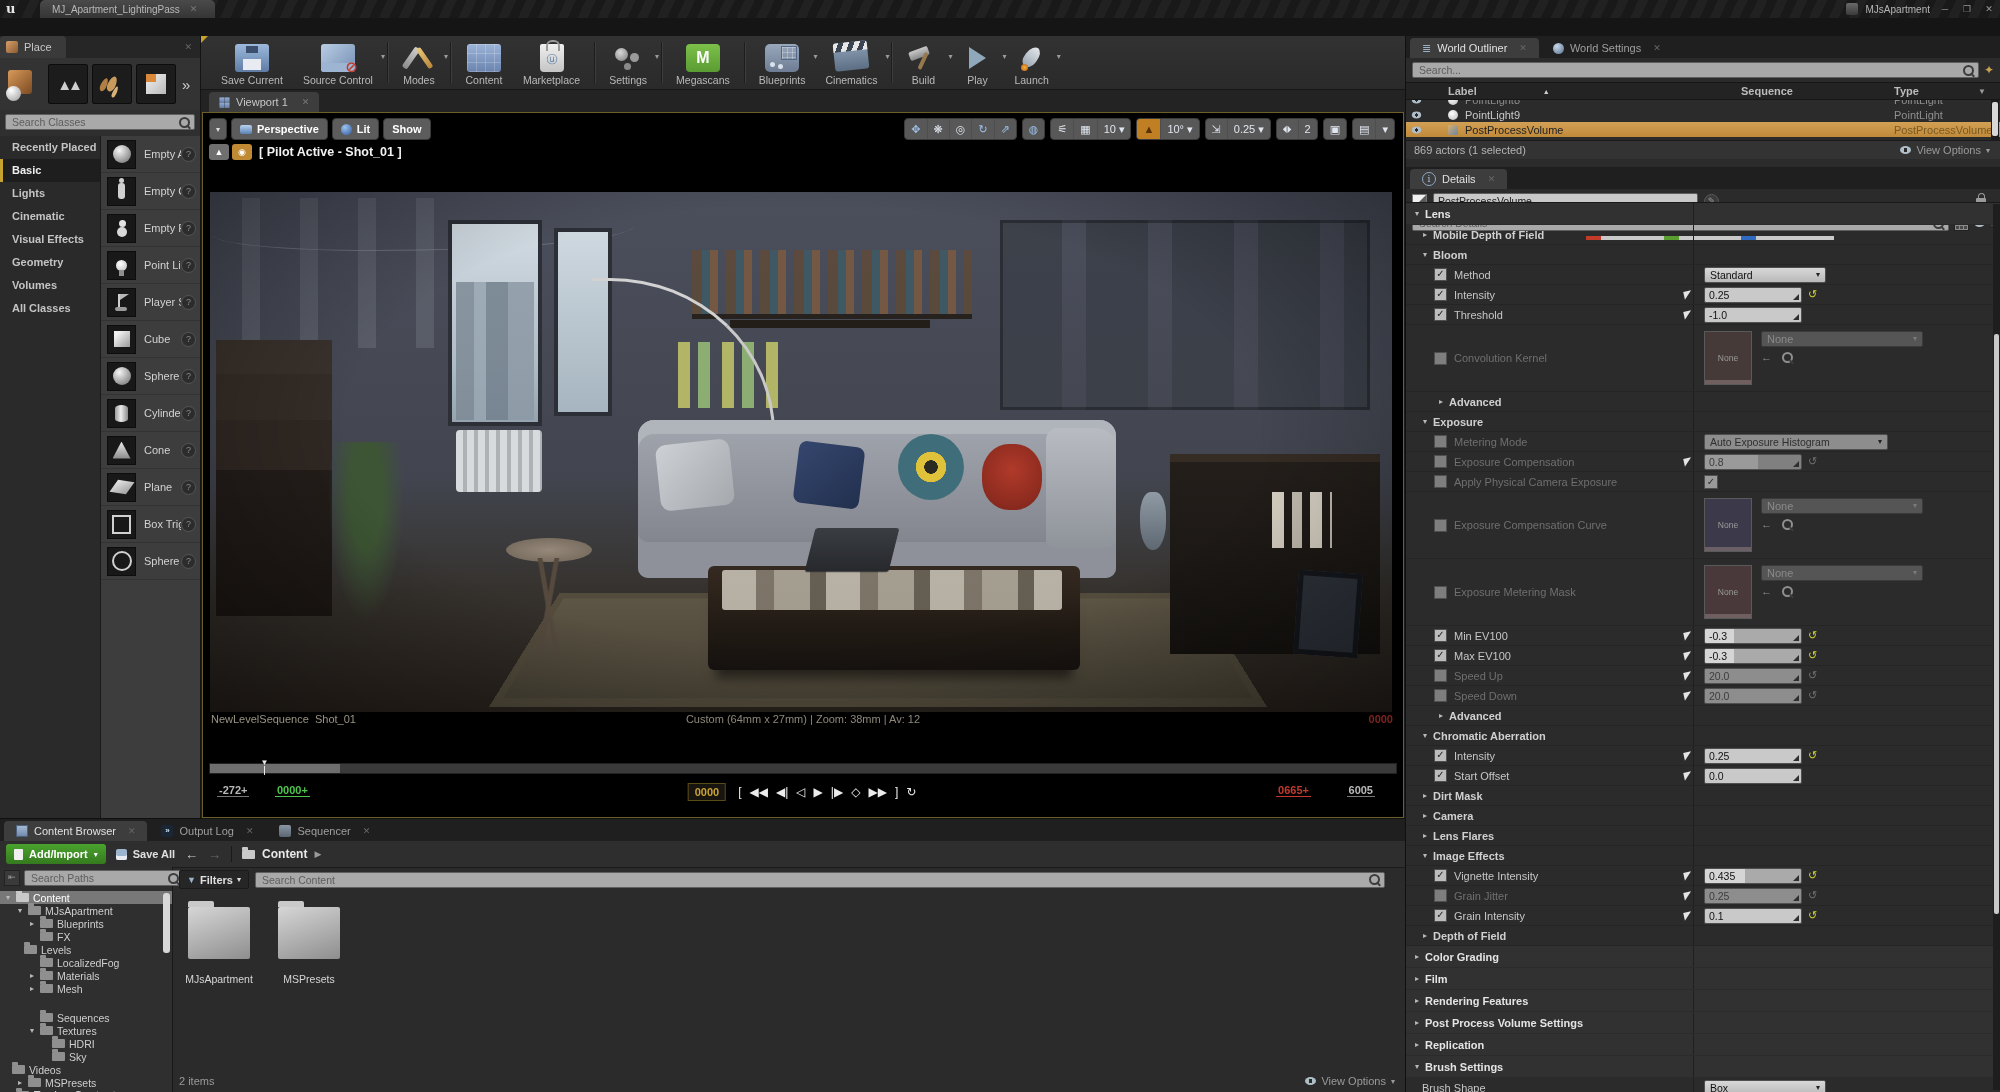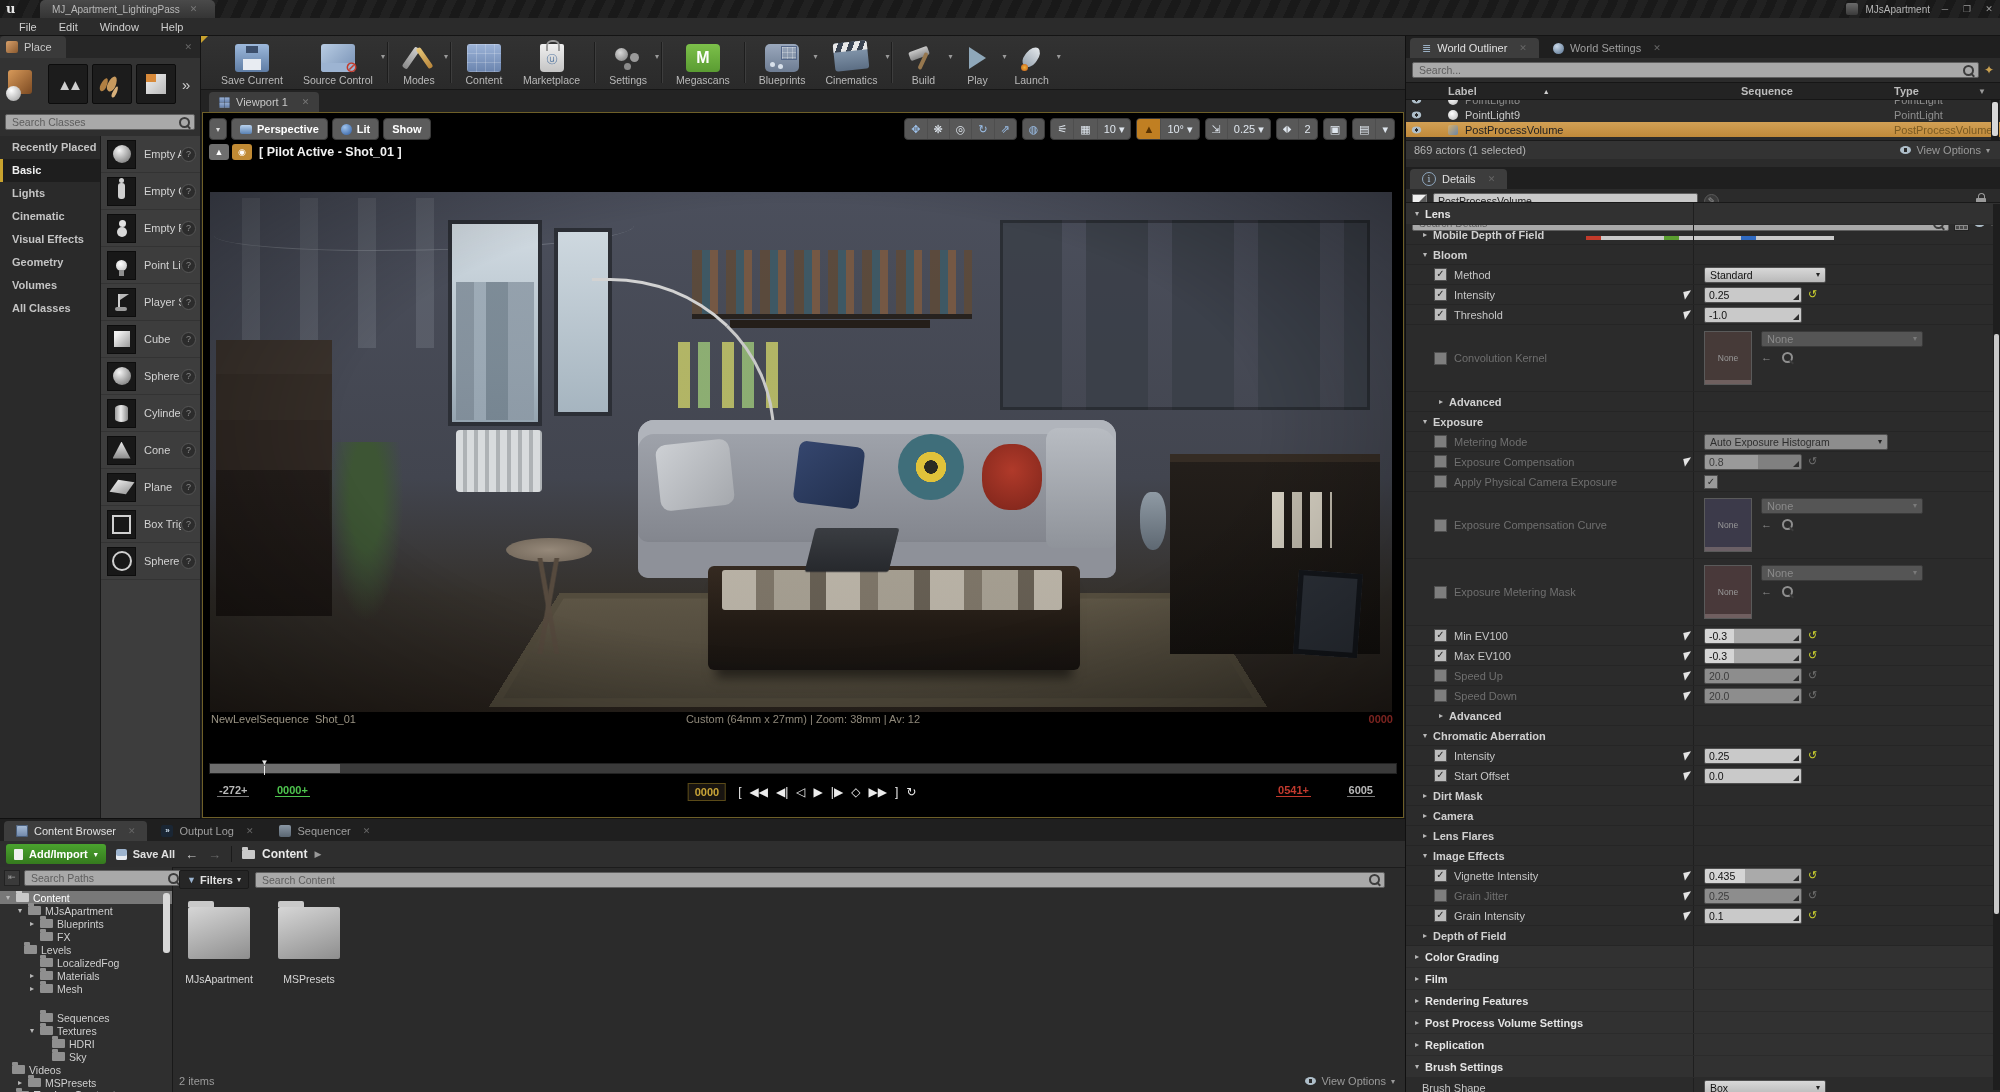--- a/index.html
+++ b/index.html
@@ -306,26 +306,20 @@
     </div>
     <div id="winright">
       <span class="badge"></span>
       <span class="title">MJsApartment</span>
       <span class="wbtn">─</span>
       <span class="wbtn">❐</span>
       <span class="wbtn">✕</span>
     </div>
   </div>
 
-  <div id="menubar">
-      <span class="mitem">File</span>
-      <span class="mitem">Edit</span>
-      <span class="mitem">Window</span>
-      <span class="mitem">Help</span>
-    </div>
 
   <div id="place">
     <div id="placehead">
       <div id="placetab">
         <span class="cube"></span>
         <span>Place</span>
       </div>
       <span class="tx">✕</span>
     </div>
     <div id="modesrow">
@@ -676,21 +670,21 @@
             <span class="tpb">◀◀</span>
             <span class="tpb">◀|</span>
             <span class="tpb">◁</span>
             <span class="tpb">▶</span>
             <span class="tpb">|▶</span>
             <span class="tpb">◇</span>
             <span class="tpb">▶▶</span>
             <span class="tpb">]</span>
             <span class="tpb">↻</span>
           </div>
-        <span class="tnum" style="right:92px;color:#c23a2e;border-color:#c23a2e;">0541+</span>
+        <span class="tnum" style="right:92px;color:#c23a2e;border-color:#c23a2e;">0665+</span>
         <span class="tnum" style="right:28px;color:#b9b9b9;border-color:#777;">6005</span>
       </div>
     </div>
   </div>
 
   <div id="bottom">
     <div id="btabs">
         <div class="btab sel">
           <span class="bticon bt-cb"></span>
           <span>Content Browser</span>

